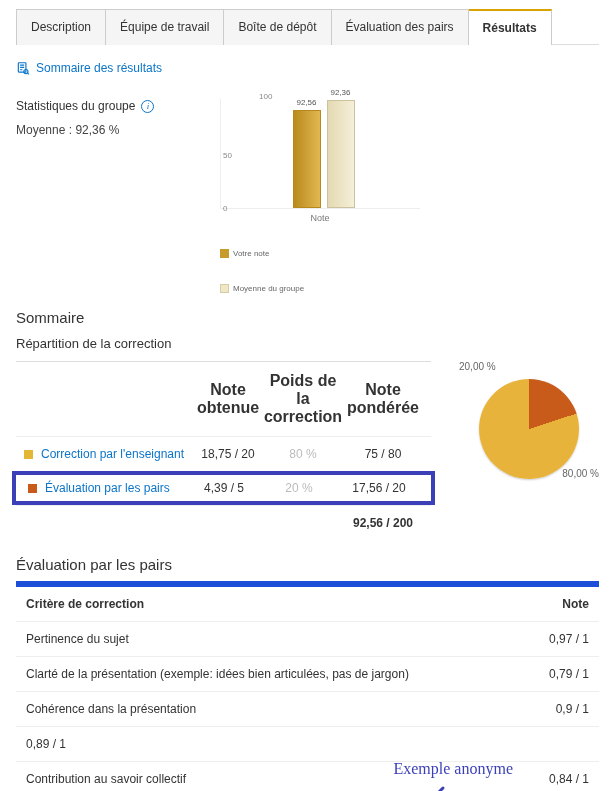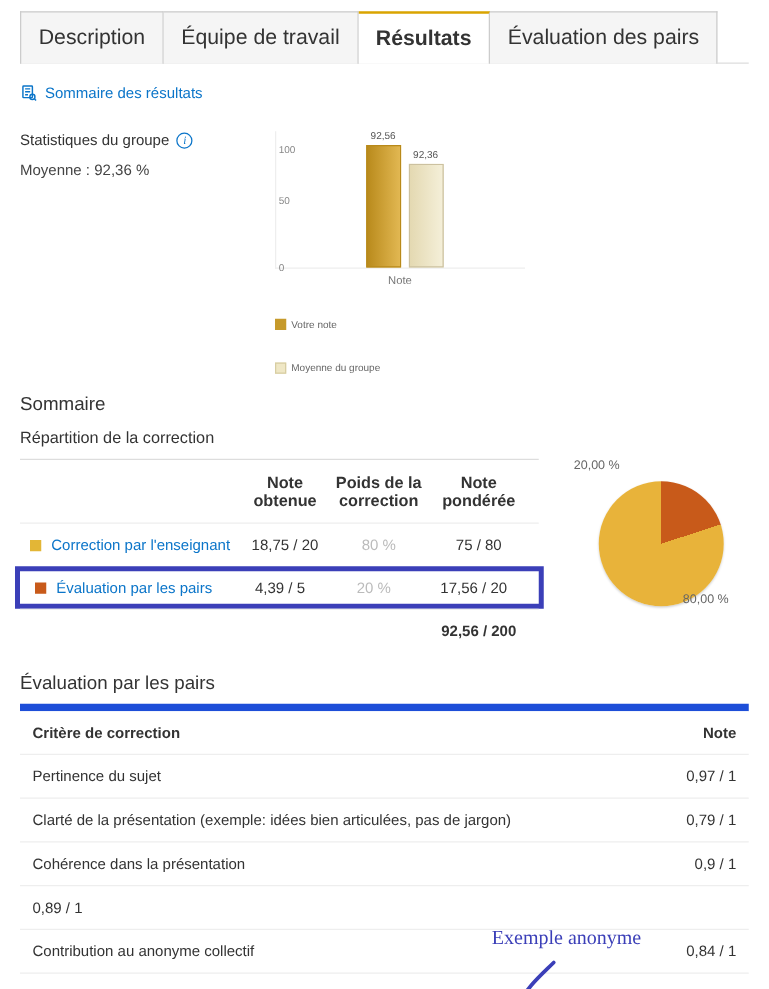--- a/index.html
+++ b/index.html
@@ -11,21 +11,21 @@
     width: 615px;
     padding: 8px 16px 24px 16px;
   }
   
   .tabs { display: flex; border-bottom: 1px solid #ddd; }
   .tab {
     padding: 10px 14px;
     border: 1px solid #ccc;
     border-bottom: none;
     background: #f5f5f5;
-    font-size: 17px;
+    font-size: 12px;
     color: #333;
     position: relative;
     top: 1px;
     cursor: pointer;
   }
   .tab + .tab { border-left: none; }
   .tab.active {
     background: #fff;
     font-weight: bold;
     border-top: 2px solid #d9a400;
@@ -93,21 +93,21 @@
   h2.section { font-size: 15px; font-weight: normal; color: #333; margin-top: 16px; margin-bottom: 8px; }
   h3.sub { font-size: 13px; font-weight: normal; margin-top: 10px; margin-bottom: 10px; }
   
   .rep-wrap { display: flex; gap: 28px; align-items: flex-start; }
   .rep-table { flex: 1; border-top: 1px solid #ddd; }
   .rep-head, .rep-row, .rep-foot {
     display: grid;
     grid-template-columns: 1fr 70px 80px 80px;
     align-items: center;
   }
-  .rep-head { font-weight: bold; font-size: 13px; padding: 10px 8px; }
+  .rep-head { font-weight: bold; font-size: 16px; padding: 10px 8px; }
   .rep-head div { text-align: center; }
   .rep-head div:first-child { text-align: left; }
   .rep-row { padding: 10px 8px; border-top: 1px solid #eee; font-size: 12px; }
   .rep-row .c2, .rep-row .c3, .rep-row .c4,
   .rep-foot .c4 { text-align: center; }
   .rep-row .c3 { color: #bbb; }
   .rep-foot { padding: 10px 8px; border-top: 1px solid #eee; font-weight: bold; }
   .row-marker { width: 9px; height: 9px; display: inline-block; margin-right: 8px; vertical-align: middle; }
   .mk-gold { background: #e3b636; }
   .mk-red { background: #c85a1a; }
@@ -119,21 +119,21 @@
   }
   
   .pie-wrap { width: 140px; position: relative; }
   .pie {
     width: 100px; height: 100px; border-radius: 50%;
     background: conic-gradient(#c85a1a 0deg 72deg, #e8b33a 72deg 360deg);
     margin: 18px auto 0 auto;
     box-shadow: 0 1px 2px rgba(0,0,0,0.2);
   }
   .pie-lbl-1 { position: absolute; top: 0; left: 0; font-size: 10px; color: #666; }
-  .pie-lbl-2 { position: absolute; bottom: 0; right: 16px; font-size: 10px; color: #666; }
+  .pie-lbl-2 { position: absolute; bottom: 0; right: 0; font-size: 10px; color: #666; }
   
   .crit-table { border-top: 6px solid #1d4ed8; }
   .crit-head, .crit-row, .crit-foot {
     display: flex; justify-content: space-between;
     padding: 10px 10px; border-bottom: 1px solid #eee;
     font-size: 12px;
   }
   .crit-head { font-weight: bold; background: #fff; }
   .crit-foot { font-weight: bold; justify-content: flex-end; }
   
@@ -149,22 +149,23 @@
   .annotation-arrow {
     position: absolute; right: 148px; top: -44px;
   }
 </style>
 </head>
 <body>
 
 <div class="tabs">
   <div class="tab">Description</div>
   <div class="tab">Équipe de travail</div>
+  <div class="tab">Boîte de dépôt</div>
+  <div class="tab">Évaluation des pairs</div>
   <div class="tab active">Résultats</div>
-  <div class="tab">Évaluation des pairs</div>
 </div>
 
 <div class="note-row">
   <span class="summary-link">
     <svg viewBox="0 0 24 24" stroke-width="2">
       <rect x="4" y="3" width="13" height="16" rx="1"></rect>
         <path d="M7 7h7M7 11h7M7 15h4"></path>
       <circle cx="17" cy="18" r="3.5"></circle>
         <path d="M20 21l2 2"></path>
     </svg>
@@ -182,25 +183,25 @@
       <span>Moyenne :</span>
       <span> </span>
       <span>92,36 %</span>
     </div>
   </div>
   <div class="chart-box">
     <div class="barchart" id="barchart">
 
     <div class="bc-ylabel" style="bottom: 0px;">0</div>
         <div class="bc-ylabel" style="bottom: 53px;">50</div>
-        <div class="bc-ylabel" style="bottom: 94px;">100</div>
+        <div class="bc-ylabel" style="bottom: 112px; margin-left: 36px;">100</div>
         <div class="bar bar-gold" style="height: 98.1136px;">
           <div class="bar-label">92,56</div>
         </div>
-        <div class="bar bar-beige" style="height: 83px;">
+        <div class="bar bar-beige" style="height: 108px;">
           <div class="bar-label">92,36</div>
         </div>
       </div>
     <div class="bc-xlabel">Note</div>
     <div class="bc-legend">
       <div class="legend-row">
           <span class="sw sw-gold"></span>
           <span>Votre note</span>
         </div>
       <div class="legend-row">
@@ -264,21 +265,21 @@
         <span>0,79 / 1</span>
       </div>
       <div class="crit-row">
         <span>Cohérence dans la présentation</span>
         <span>0,9 / 1</span>
       </div>
       <div class="crit-row">
         <span>0,89 / 1</span>
       </div>
       <div class="crit-row">
-        <span>Contribution au anonyme collectif</span>
+        <span>Contribution au savoir collectif</span>
         <span>0,84 / 1</span>
       </div>
     </div>
   <div class="crit-foot">
     <span>4,39 / 5</span>
   </div>
 </div>
 
 <div class="annotation">
   <span class="annotation-text">Exemple anonyme</span>

